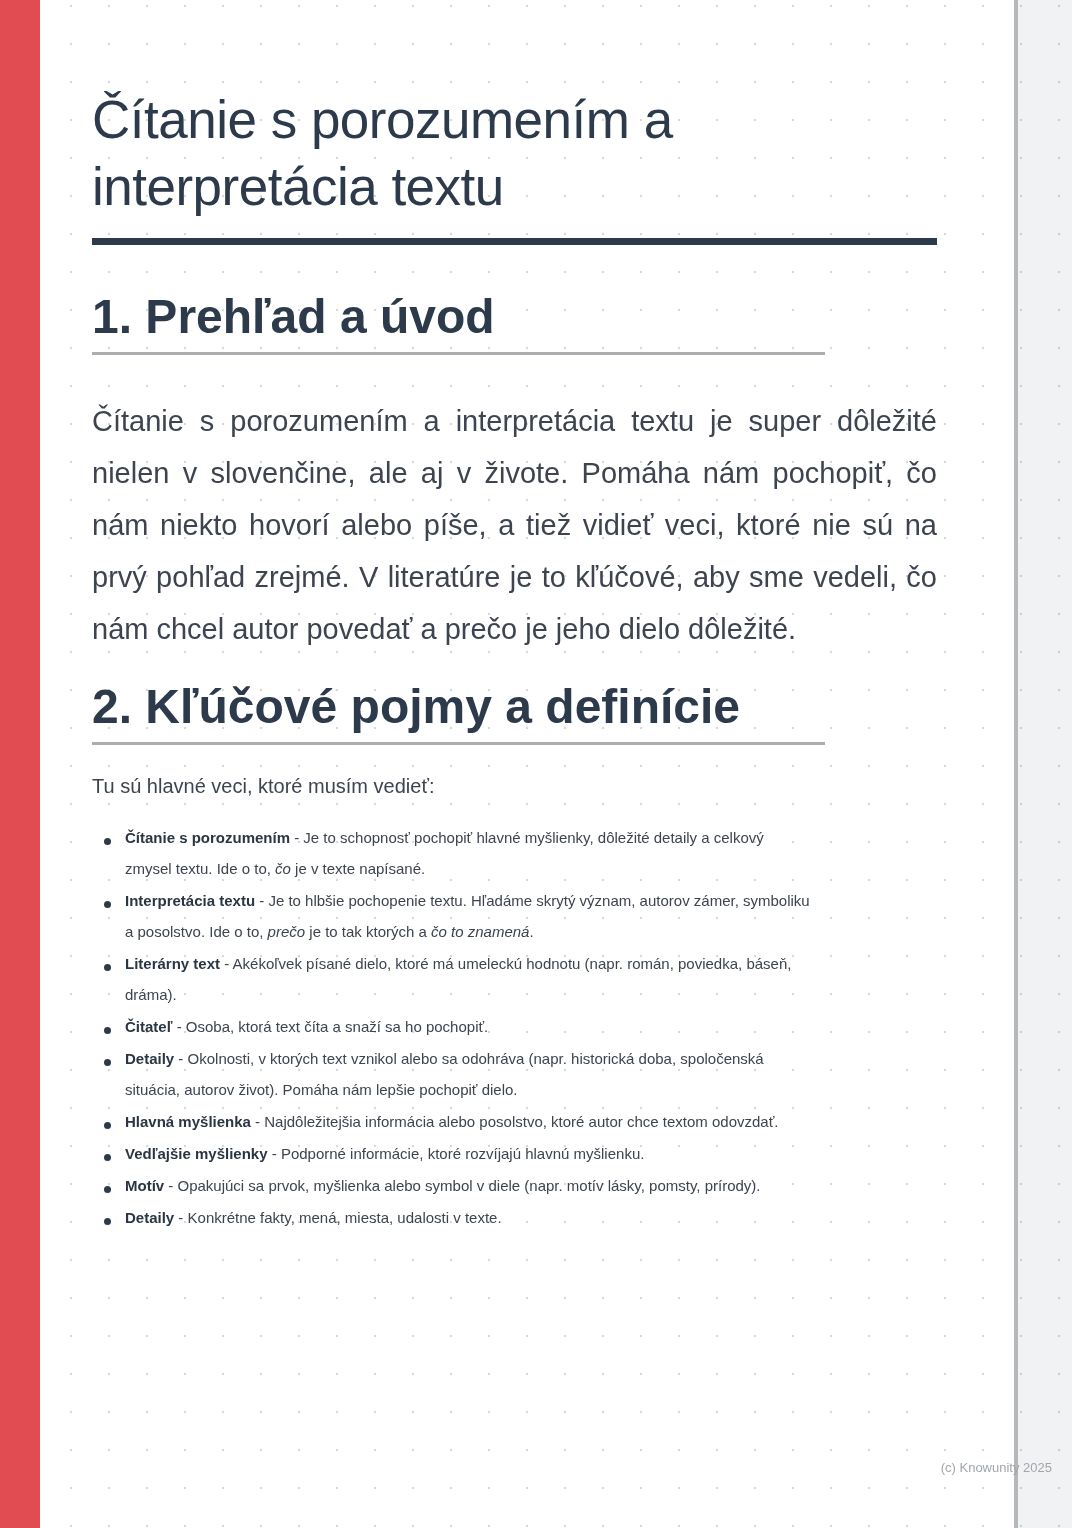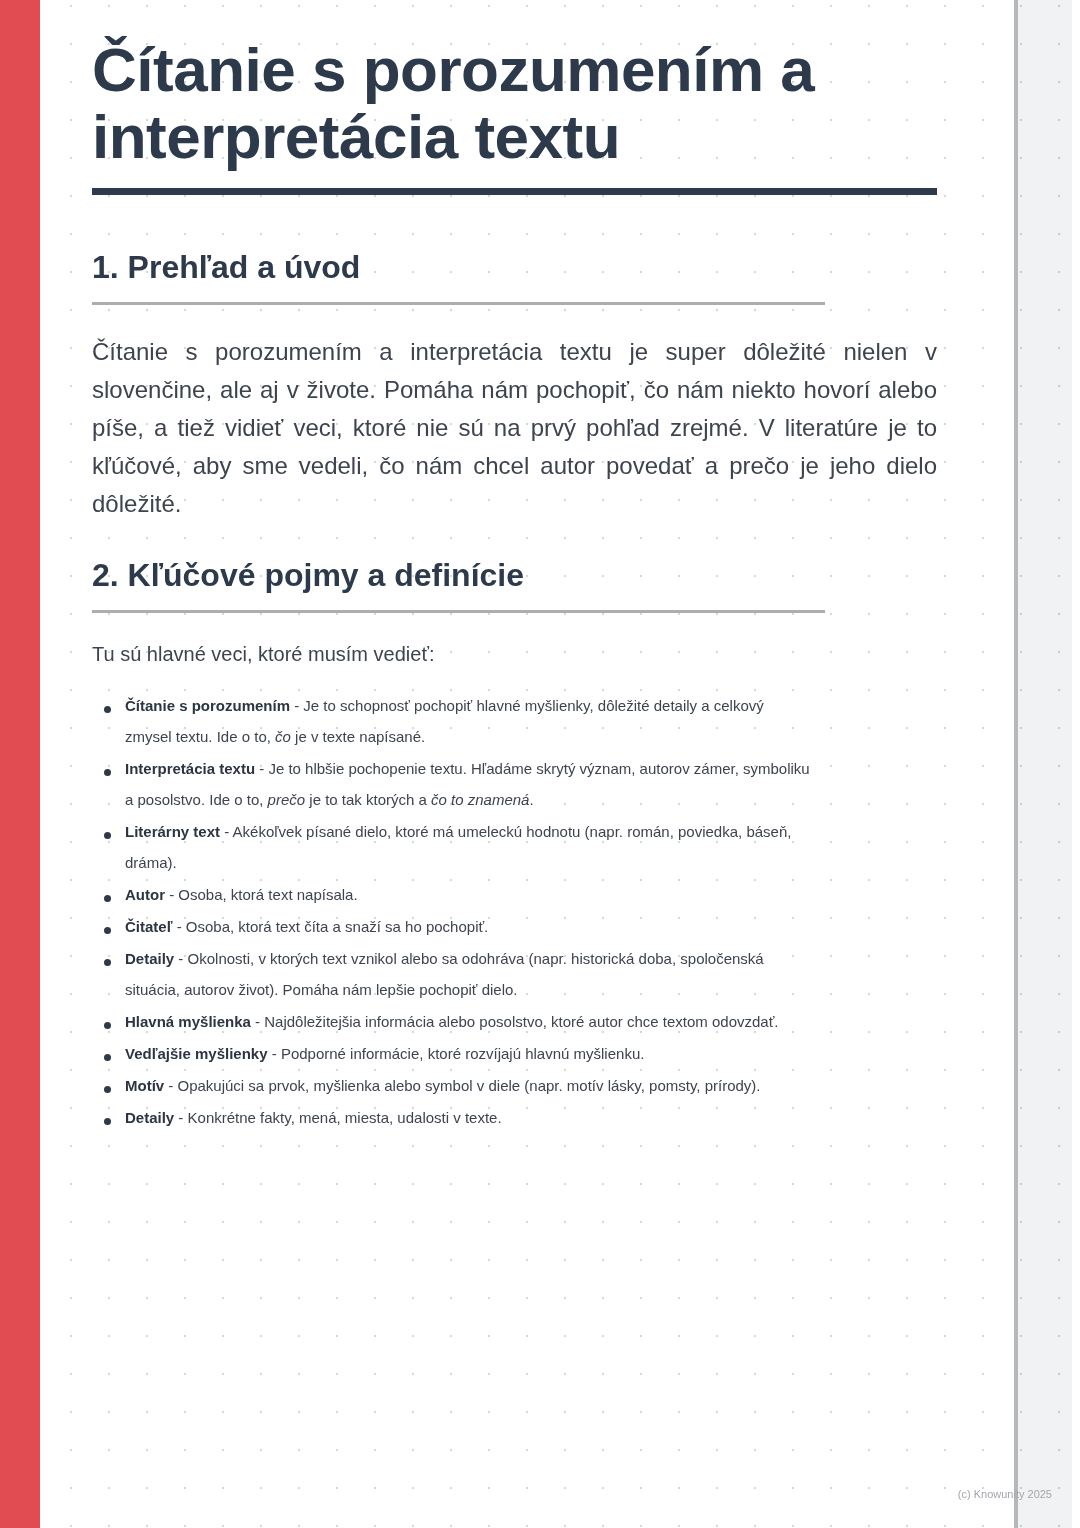--- a/index.html
+++ b/index.html
@@ -31,58 +31,58 @@
   }
   .edge-white{
     position:absolute;top:0;left:1072px;width:8px;height:1528px;
     background:#ffffff;z-index:2;
   }
   .content{
     position:absolute;left:92px;top:0;width:845px;z-index:3;
     color:#3d4450;
   }
   h1{
-    margin:36px 0 0 0;max-width:730px;
-    font-size:62px;line-height:67px;font-weight:bold;
+    margin:86px 0 0 0;max-width:730px;
+    font-size:53px;line-height:67px;font-weight:normal;
     color:#2d3a4b;letter-spacing:-0.5px;
   }
   .title-rule{
     margin-top:18px;width:845px;height:7px;background:#2d3a4b;
   }
   h2{
     margin:50px 0 0 0;
-    font-size:32px;line-height:44px;font-weight:bold;color:#2d3a4b;
+    font-size:48px;line-height:44px;font-weight:bold;color:#2d3a4b;
   }
   h2.second{margin-top:30px;}
   .section-rule{
     margin-top:13px;width:733px;height:3px;background:#abadb0;
   }
   p.lead{
-    margin:28px 0 0 0;width:845px;
-    font-size:24px;line-height:38px;text-align:justify;color:#3d4450;
+    margin:40px 0 0 0;width:845px;
+    font-size:29px;line-height:52px;text-align:justify;color:#3d4450;
   }
   p.intro{
     margin:22px 0 0 0;font-size:20px;line-height:38px;color:#3d4450;
   }
   ul.terms{
     margin:17px 0 0 0;padding:0;list-style:none;width:720px;
     font-size:15px;line-height:31px;color:#3d4450;
   }
   ul.terms li{
     position:relative;padding-left:33px;margin:0 0 1px 0;
   }
   ul.terms li::before{
     content:"";position:absolute;left:12px;top:16px;
     width:7px;height:7px;border-radius:50%;background:#2d3a4b;
   }
   ul.terms strong{font-weight:bold;color:#2b3644;}
   ul.terms em{font-style:italic;}
   .copyright{
     position:absolute;top:1460px;right:28px;z-index:6;
-    font-size:11px;color:#a2a6ab;margin-top:28px;
+    font-size:13px;color:#a2a6ab;
   }
 </style>
 </head>
 <body>
 
 <div class="page">
   <div class="accent-bar" style="background: rgb(225, 75, 82);"></div>
   <div class="edge-gutter"></div>
   <div class="edge-line"></div>
   <div class="edge-white"></div>
@@ -98,21 +98,20 @@
     </section>
 
     <section>
       <h2 class="second">2. Kľúčové pojmy a definície</h2>
       <div class="section-rule"></div>
       <p class="intro">Tu sú hlavné veci, ktoré musím vedieť:</p>
       <ul class="terms">
           <li><strong>Čítanie s porozumením</strong><span> - Je to schopnosť pochopiť hlavné myšlienky, dôležité detaily a celkový zmysel textu. Ide o to, </span><em>čo</em><span> je v texte napísané.</span></li>
           <li><strong>Interpretácia textu</strong><span> - Je to hlbšie pochopenie textu. Hľadáme skrytý význam, autorov zámer, symboliku a posolstvo. Ide o to, </span><em>prečo</em><span> je to tak ktorých a </span><em>čo to znamená</em><span>.</span></li>
           <li><strong>Literárny text</strong><span> - Akékoľvek písané dielo, ktoré má umeleckú hodnotu (napr. román, poviedka, báseň, dráma).</span></li>
-          <li><strong>Autor</strong><span> - Osoba, ktorá text napísala.</span></li>
           <li><strong>Čitateľ</strong><span> - Osoba, ktorá text číta a snaží sa ho pochopiť.</span></li>
           <li><strong>Detaily</strong><span> - Okolnosti, v ktorých text vznikol alebo sa odohráva (napr. historická doba, spoločenská situácia, autorov život). Pomáha nám lepšie pochopiť dielo.</span></li>
           <li><strong>Hlavná myšlienka</strong><span> - Najdôležitejšia informácia alebo posolstvo, ktoré autor chce textom odovzdať.</span></li>
           <li><strong>Vedľajšie myšlienky</strong><span> - Podporné informácie, ktoré rozvíjajú hlavnú myšlienku.</span></li>
           <li><strong>Motív</strong><span> - Opakujúci sa prvok, myšlienka alebo symbol v diele (napr. motív lásky, pomsty, prírody).</span></li>
           <li><strong>Detaily</strong><span> - Konkrétne fakty, mená, miesta, udalosti v texte.</span></li>
         </ul>
     </section>
   </div>
 

